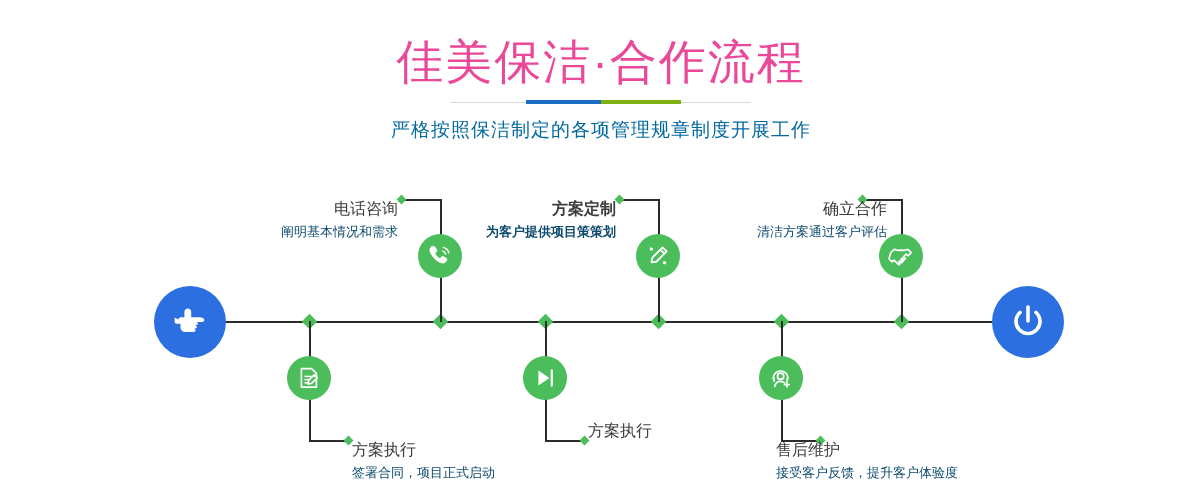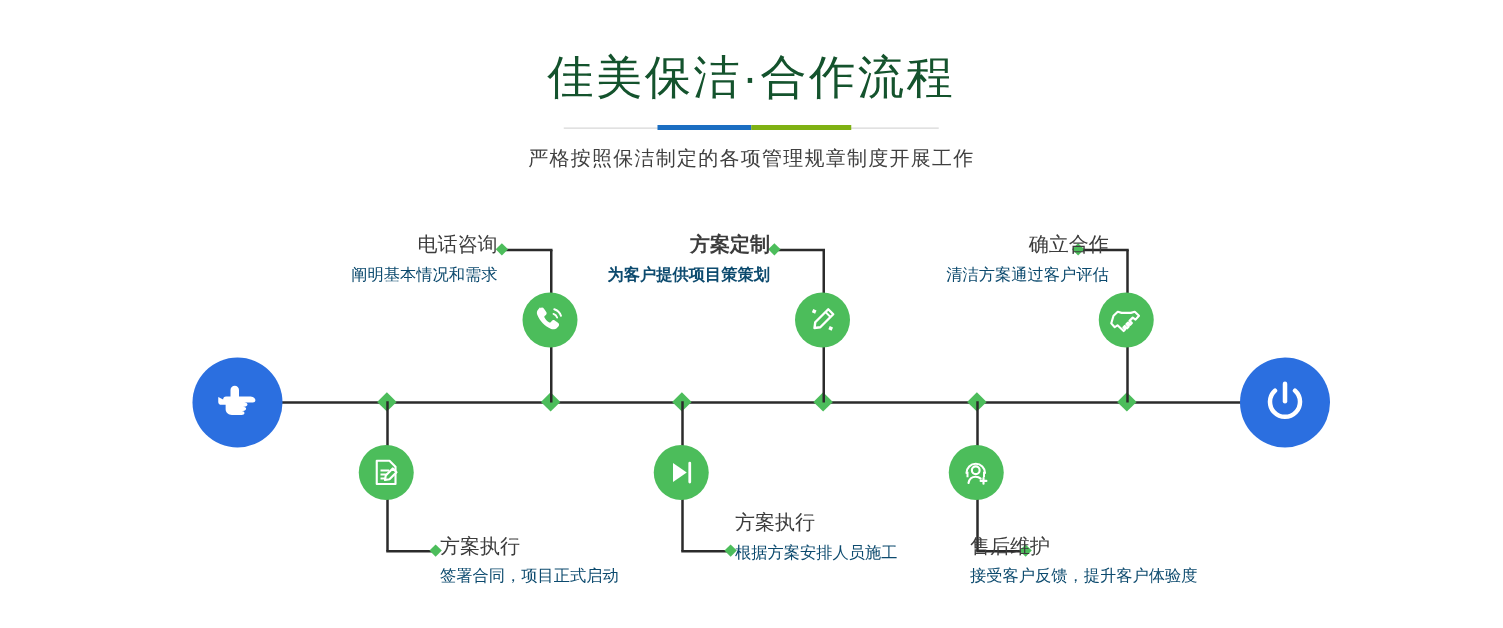--- a/index.html
+++ b/index.html
@@ -7,37 +7,37 @@
   body{
     width:1202px;height:502px;background:#ffffff;overflow:hidden;
     font-family:"Liberation Sans","DejaVu Sans",sans-serif;
     -webkit-font-smoothing:antialiased;
   }
   .page{position:relative;width:1202px;height:502px;}
 
   
   .header{position:absolute;left:0;top:0;width:1202px;text-align:center;}
   .title{
-    font-size:37px;color:#14532d;letter-spacing:2px;
+    font-size:47px;color:#ec4899;letter-spacing:2px;
     margin-top:40px;font-weight:400;line-height:44px;
   }
   .divider{
     position:relative;width:300px;height:9px;margin:14px auto 0 auto;
   }
   .divider .hair{
     position:absolute;left:0;top:4px;width:300px;height:1px;background:#d8d8d8;
   }
   .divider .seg-blue{
     position:absolute;left:75px;top:2px;width:75px;height:4px;background:#1b6ec2;
   }
   .divider .seg-green{
     position:absolute;left:150px;top:2px;width:80px;height:4px;background:#7fb113;
   }
   .subtitle{
-    font-size:16px;color:#404040;margin-top:10px;letter-spacing:1px;
+    font-size:19px;color:#0369a1;margin-top:10px;letter-spacing:1px;
   }
 
   
   .axis{
     position:absolute;left:186px;top:321px;width:830px;height:2px;background:#2b2b2b;
   }
   .endpoint{
     position:absolute;width:72px;height:72px;border-radius:50%;
     background:#2b6fe0;display:flex;align-items:center;justify-content:center;
   }
@@ -56,21 +56,21 @@
 
   
   .node{
     position:absolute;width:44px;height:44px;border-radius:50%;
     background:#4cbd5b;display:flex;align-items:center;justify-content:center;
     box-shadow:0 0 0 0 rgba(0,0,0,0);
   }
   .node svg{display:block;}
 
   
-  .lbl{position:absolute;white-space:nowrap;}
+  .lbl{position:absolute;white-space:nowrap;margin-top:12px;}
   .lbl .t{font-size:16px;color:#3c3c3c;line-height:22px;}
   .lbl .d{font-size:13px;color:#0c4a6e;line-height:20px;margin-top:2px;}
   .lbl.above{text-align:right;}
   .lbl.below{text-align:left;}
 </style>
 </head>
 <body>
 
 <div class="page">
 
@@ -183,21 +183,20 @@
   <div class="node" style="left:523px;top:356px;">
     <span>
       <svg width="26" height="26" viewBox="0 0 26 26">
         <path d="M6.4 5.4l11 7.6-11 7.6z" fill="#ffffff"></path>
         <line x1="19.8" y1="5.4" x2="19.8" y2="20.6" stroke="#ffffff" stroke-width="2.2" stroke-linecap="round"></line>
       </svg>
     </span>
   </div>
   <div class="lbl below" style="left:588px;top:408px;">
     <div class="t">方案执行</div>
-    <div class="d">根据方案安排人员施工</div>
   </div>
 
   <div class="diamond" style="left:776px;top:316px;"></div>
   <div class="vstem" style="left:781px;top:321px;height:120px;"></div>
   <div class="hstem" style="left:781px;top:440px;width:40px;"></div>
   <div class="diamond sm" style="left:817px;top:437px;"></div>
   <div class="node" style="left:759px;top:356px;">
     <span>
       <svg width="26" height="26" viewBox="0 0 26 26">
         <path d="M5.2 13.4a7.4 7.4 0 0 1 14.8 0" fill="none" stroke="#ffffff" stroke-width="1.7" stroke-linecap="round"></path>

